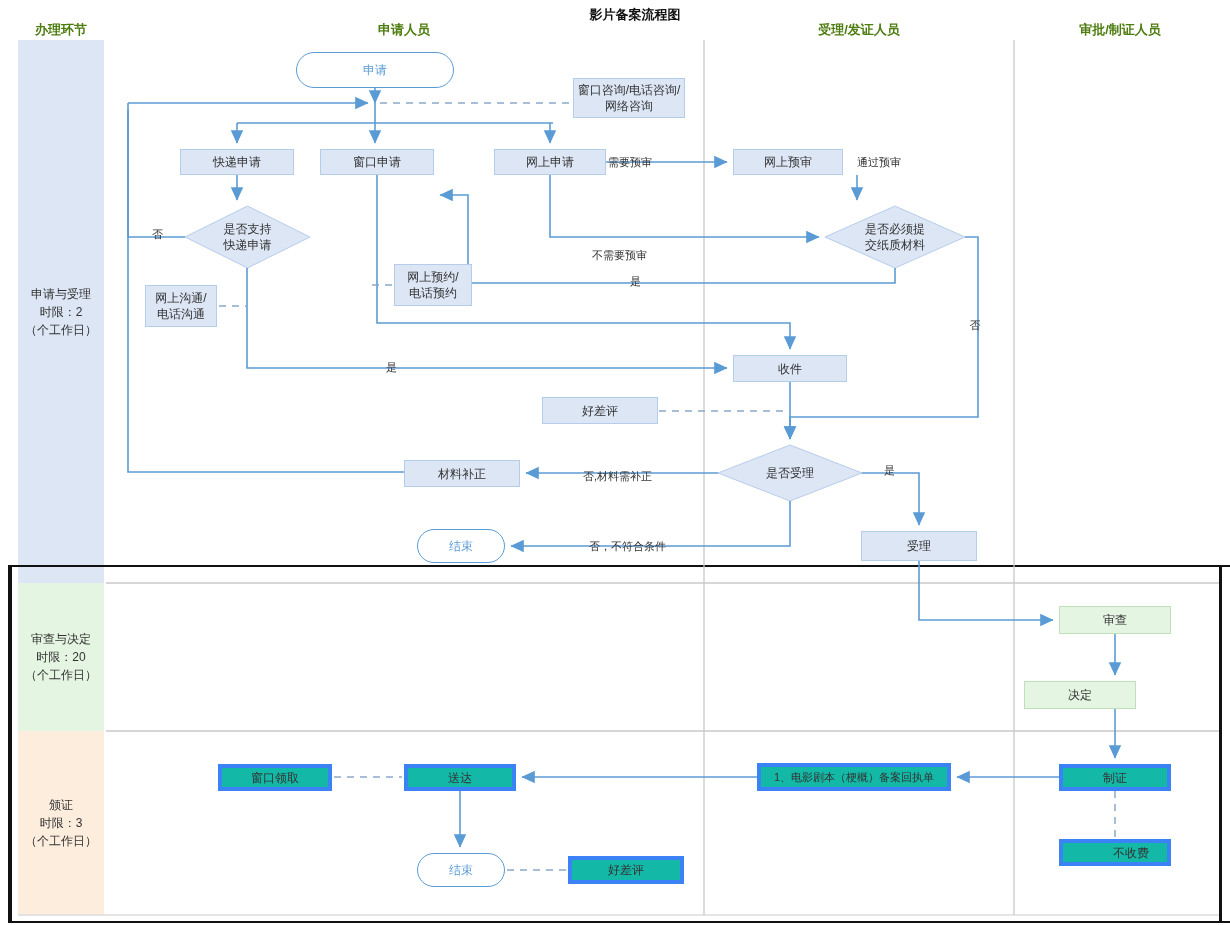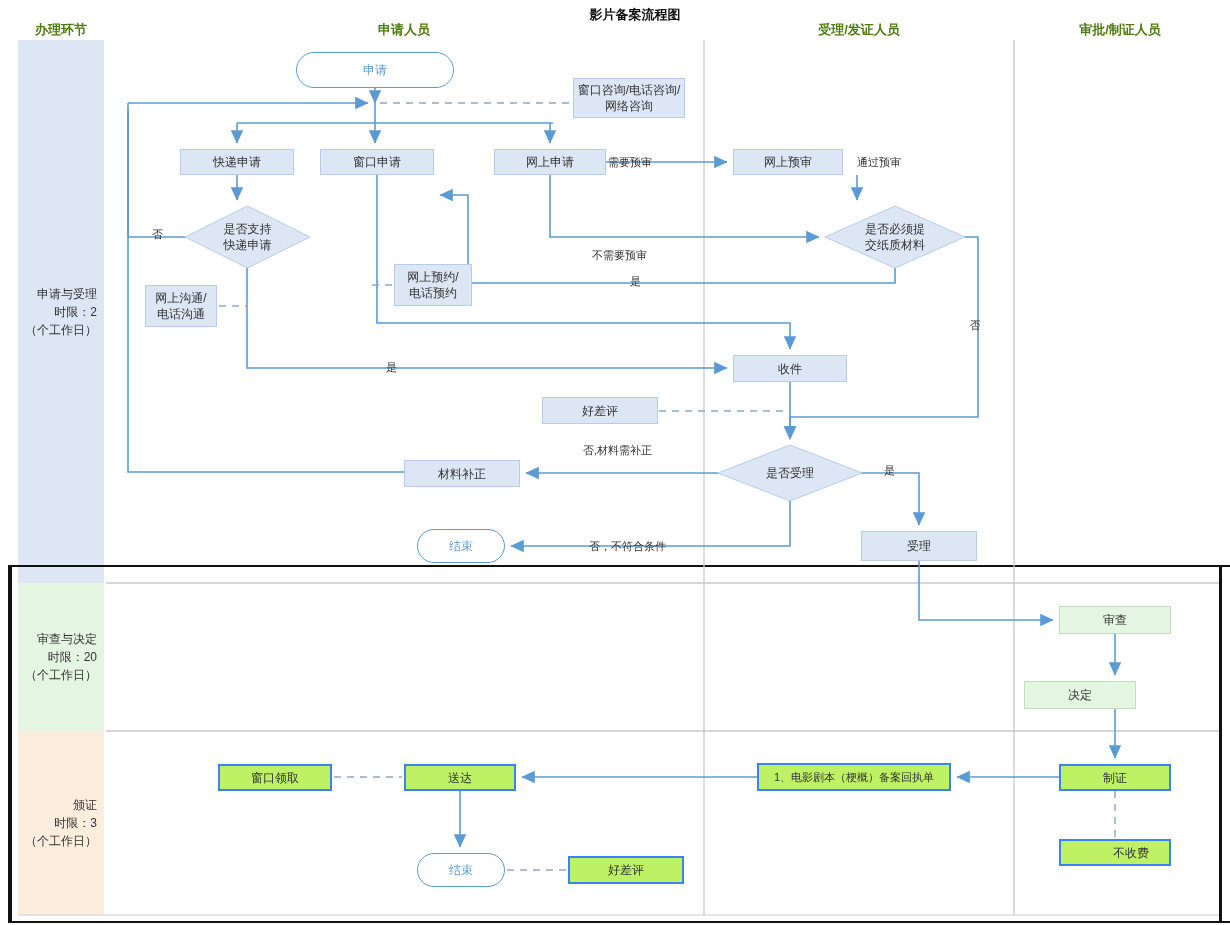--- a/index.html
+++ b/index.html
@@ -3,31 +3,31 @@
 <meta charset="utf-8">
 <style>
   html,body{margin:0;padding:0;background:#fff;}
   body{width:1230px;height:925px;font-family:"Liberation Sans","DejaVu Sans",sans-serif;}
   #root{position:relative;width:1230px;height:925px;overflow:hidden;background:#fff;}
 
   .hdr{position:absolute;font-size:13px;font-weight:bold;color:#4d7c0f;text-align:center;white-space:nowrap;}
   .title{position:absolute;font-size:13px;font-weight:bold;color:#111;text-align:center;white-space:nowrap;}
 
   .lane{position:absolute;left:18px;width:86px;display:flex;align-items:center;justify-content:center;}
-  .lane span{font-size:12px;color:#333;line-height:18px;text-align:right;}
+  .lane span{font-size:12px;color:#333;line-height:18px;text-align:center;}
 
   .svgwrap{position:absolute;left:0;top:0;width:1230px;height:925px;}
 
   .node{position:absolute;box-sizing:border-box;display:flex;align-items:center;
         justify-content:center;text-align:center;font-size:12px;line-height:16px;
         color:#333;}
   .nblue{background:#dce6f5;border:1px solid #b6cdea;}
   .ndia{background:#dce6f5;color:#333;border:none;}
   .ngreen{background:#e4f5e2;border:1px solid #bfe0bb;}
-  .norange{background:#bef264;border:2px solid #3b82f6;}
+  .norange{background:#14b8a6;border:4px solid #3b82f6;}
   .nterm{background:#fff;border:1.4px solid #5b9bd5;border-radius:22px;color:#5b9bd5;}
 
   .elabel{position:absolute;font-size:11px;color:#333;background:transparent;white-space:nowrap;}
   .elabel.vert{writing-mode:vertical-rl;}
 </style>
 </head>
 <body>
 
 <div id="root">
 
@@ -260,17 +260,17 @@
       <span>好差评</span>
     </div>
 
   <div class="elabel" style="left:608px;top:155px;">需要预审</div>
   <div class="elabel" style="left:857px;top:155px;">通过预审</div>
   <div class="elabel" style="left:152px;top:227px;">否</div>
   <div class="elabel" style="left:592px;top:228px;margin-top:20px;">不需要预审</div>
   <div class="elabel" style="left:630px;top:274px;">是</div>
   <div class="elabel vert" style="left:967px;top:312px;">否</div>
   <div class="elabel" style="left:386px;top:360px;">是</div>
-  <div class="elabel" style="left:583px;top:443px;">否,材料需补正</div>
+  <div class="elabel" style="left:583px;top:469px;">否,材料需补正</div>
   <div class="elabel" style="left:884px;top:463px;">是</div>
   <div class="elabel" style="left:589px;top:539px;">否，不符合条件</div>
 
 </div>
 
 </body></html>

